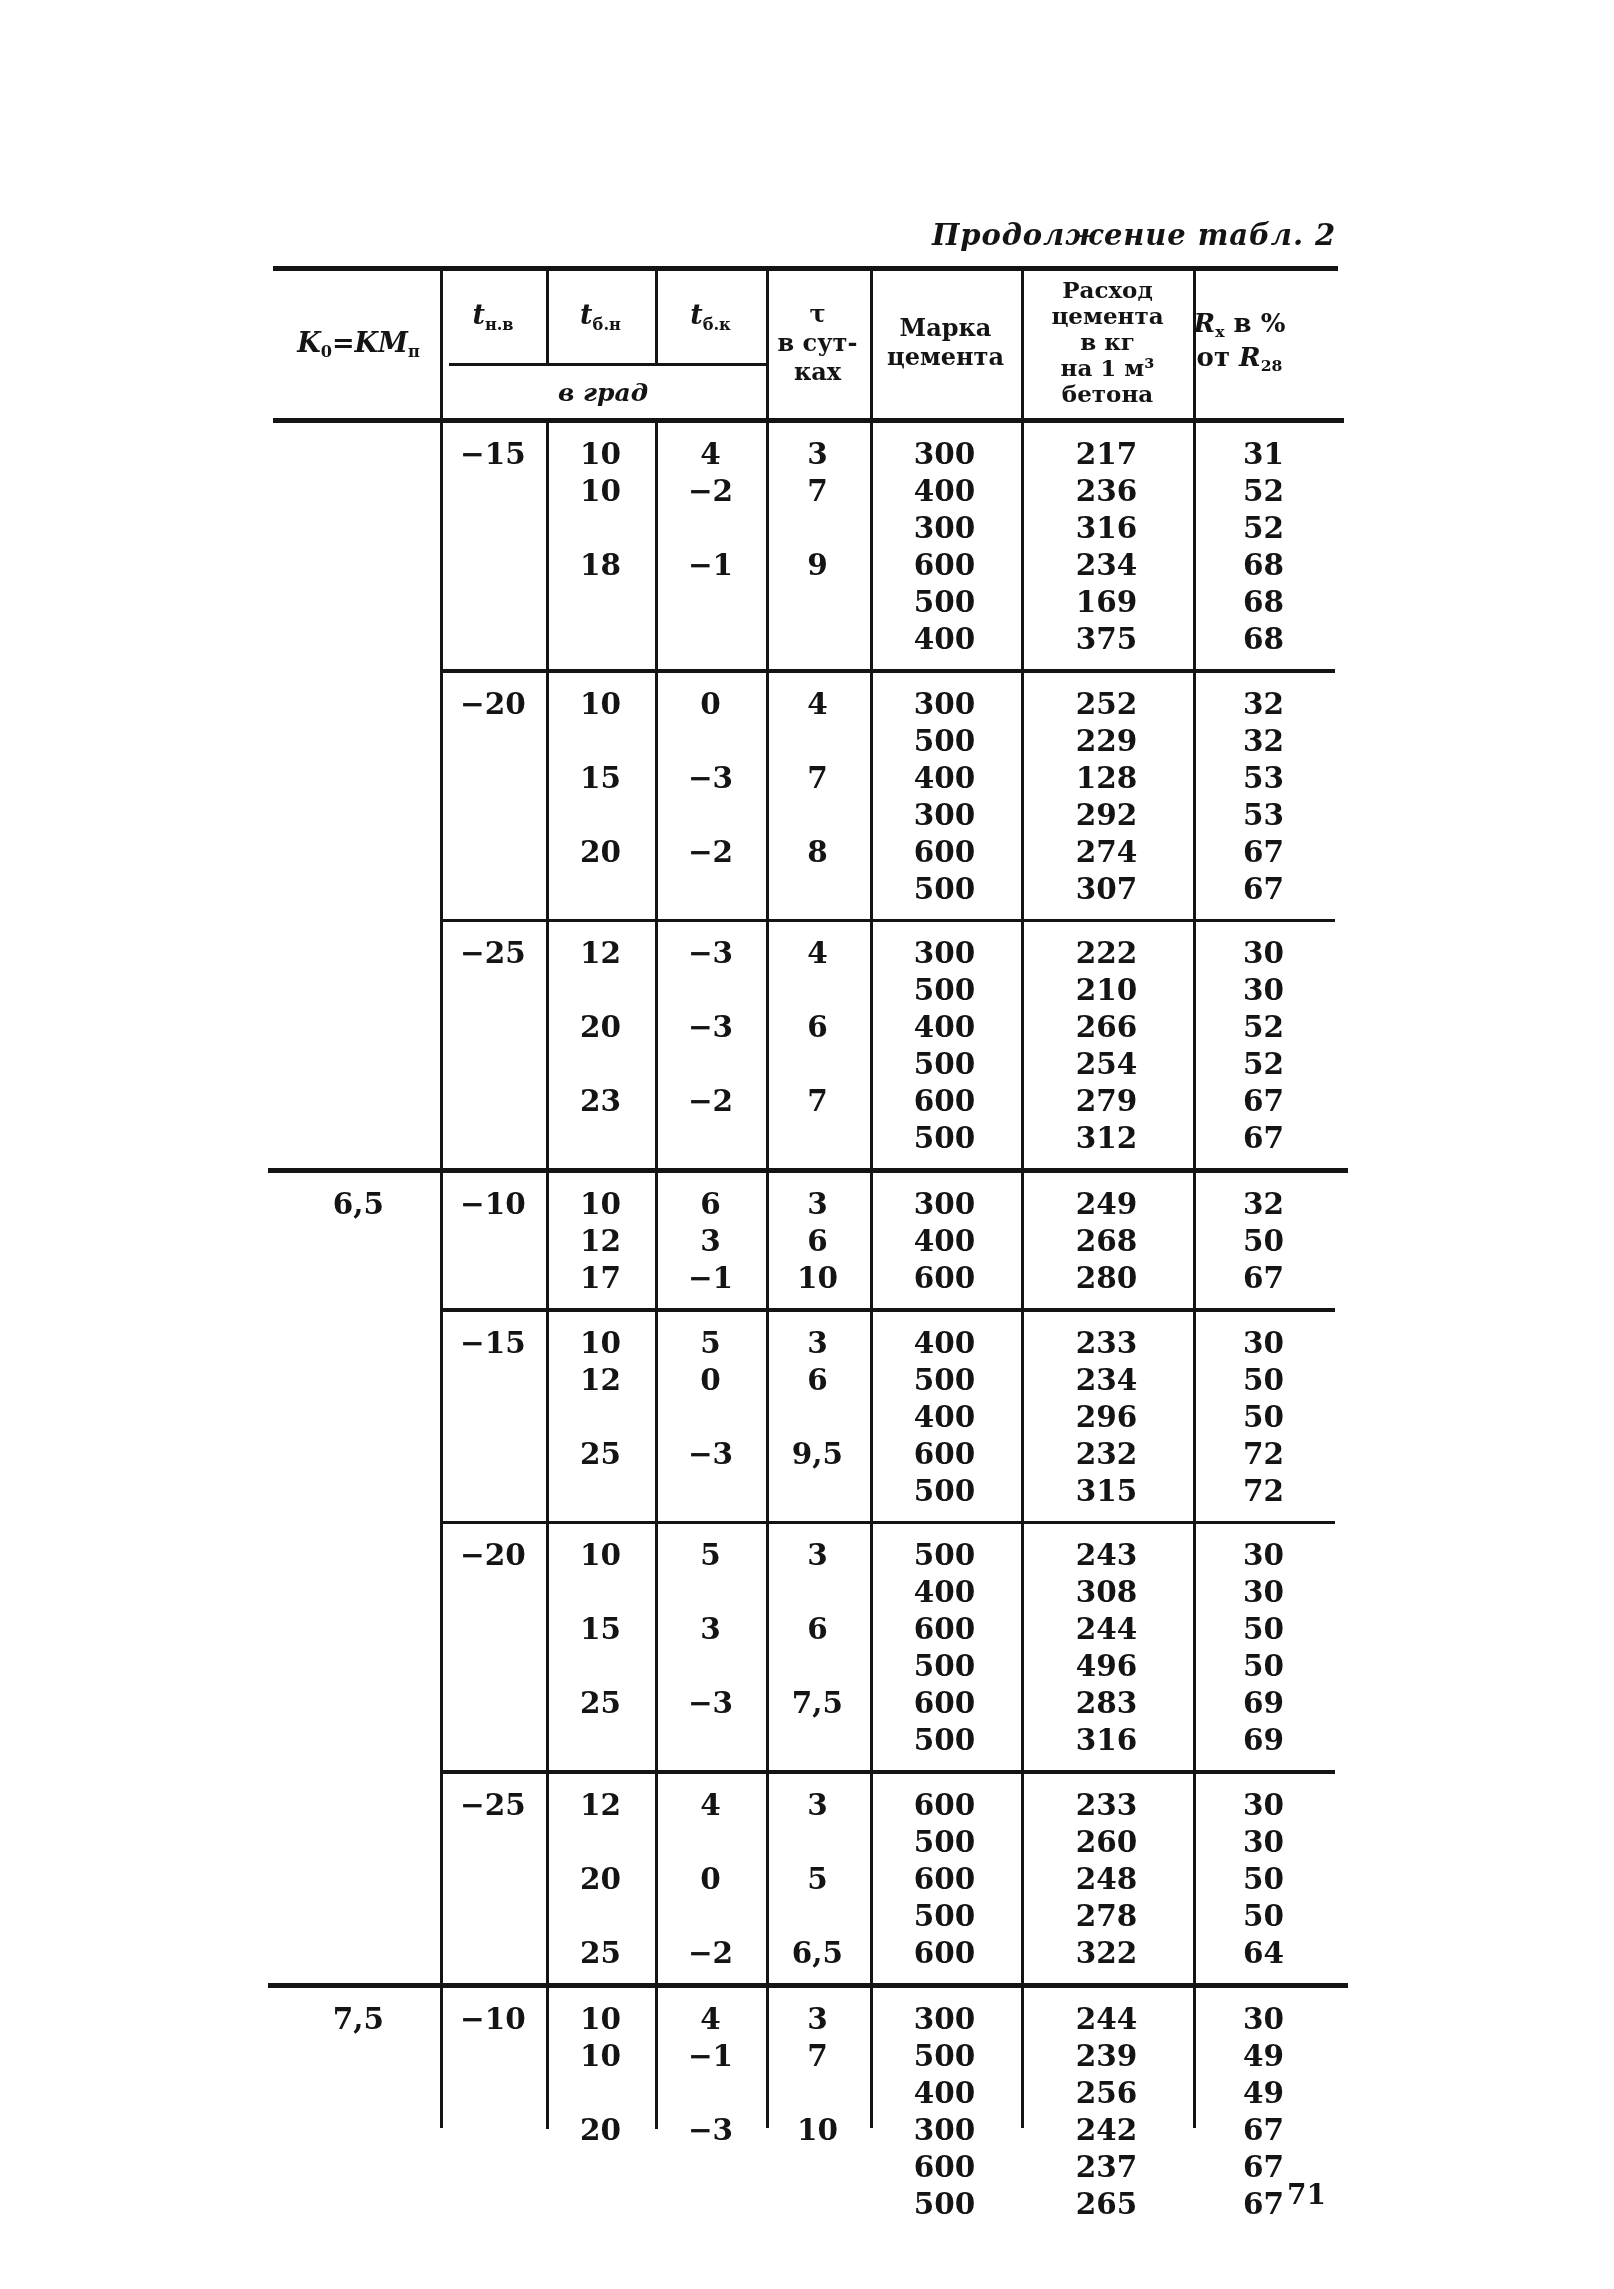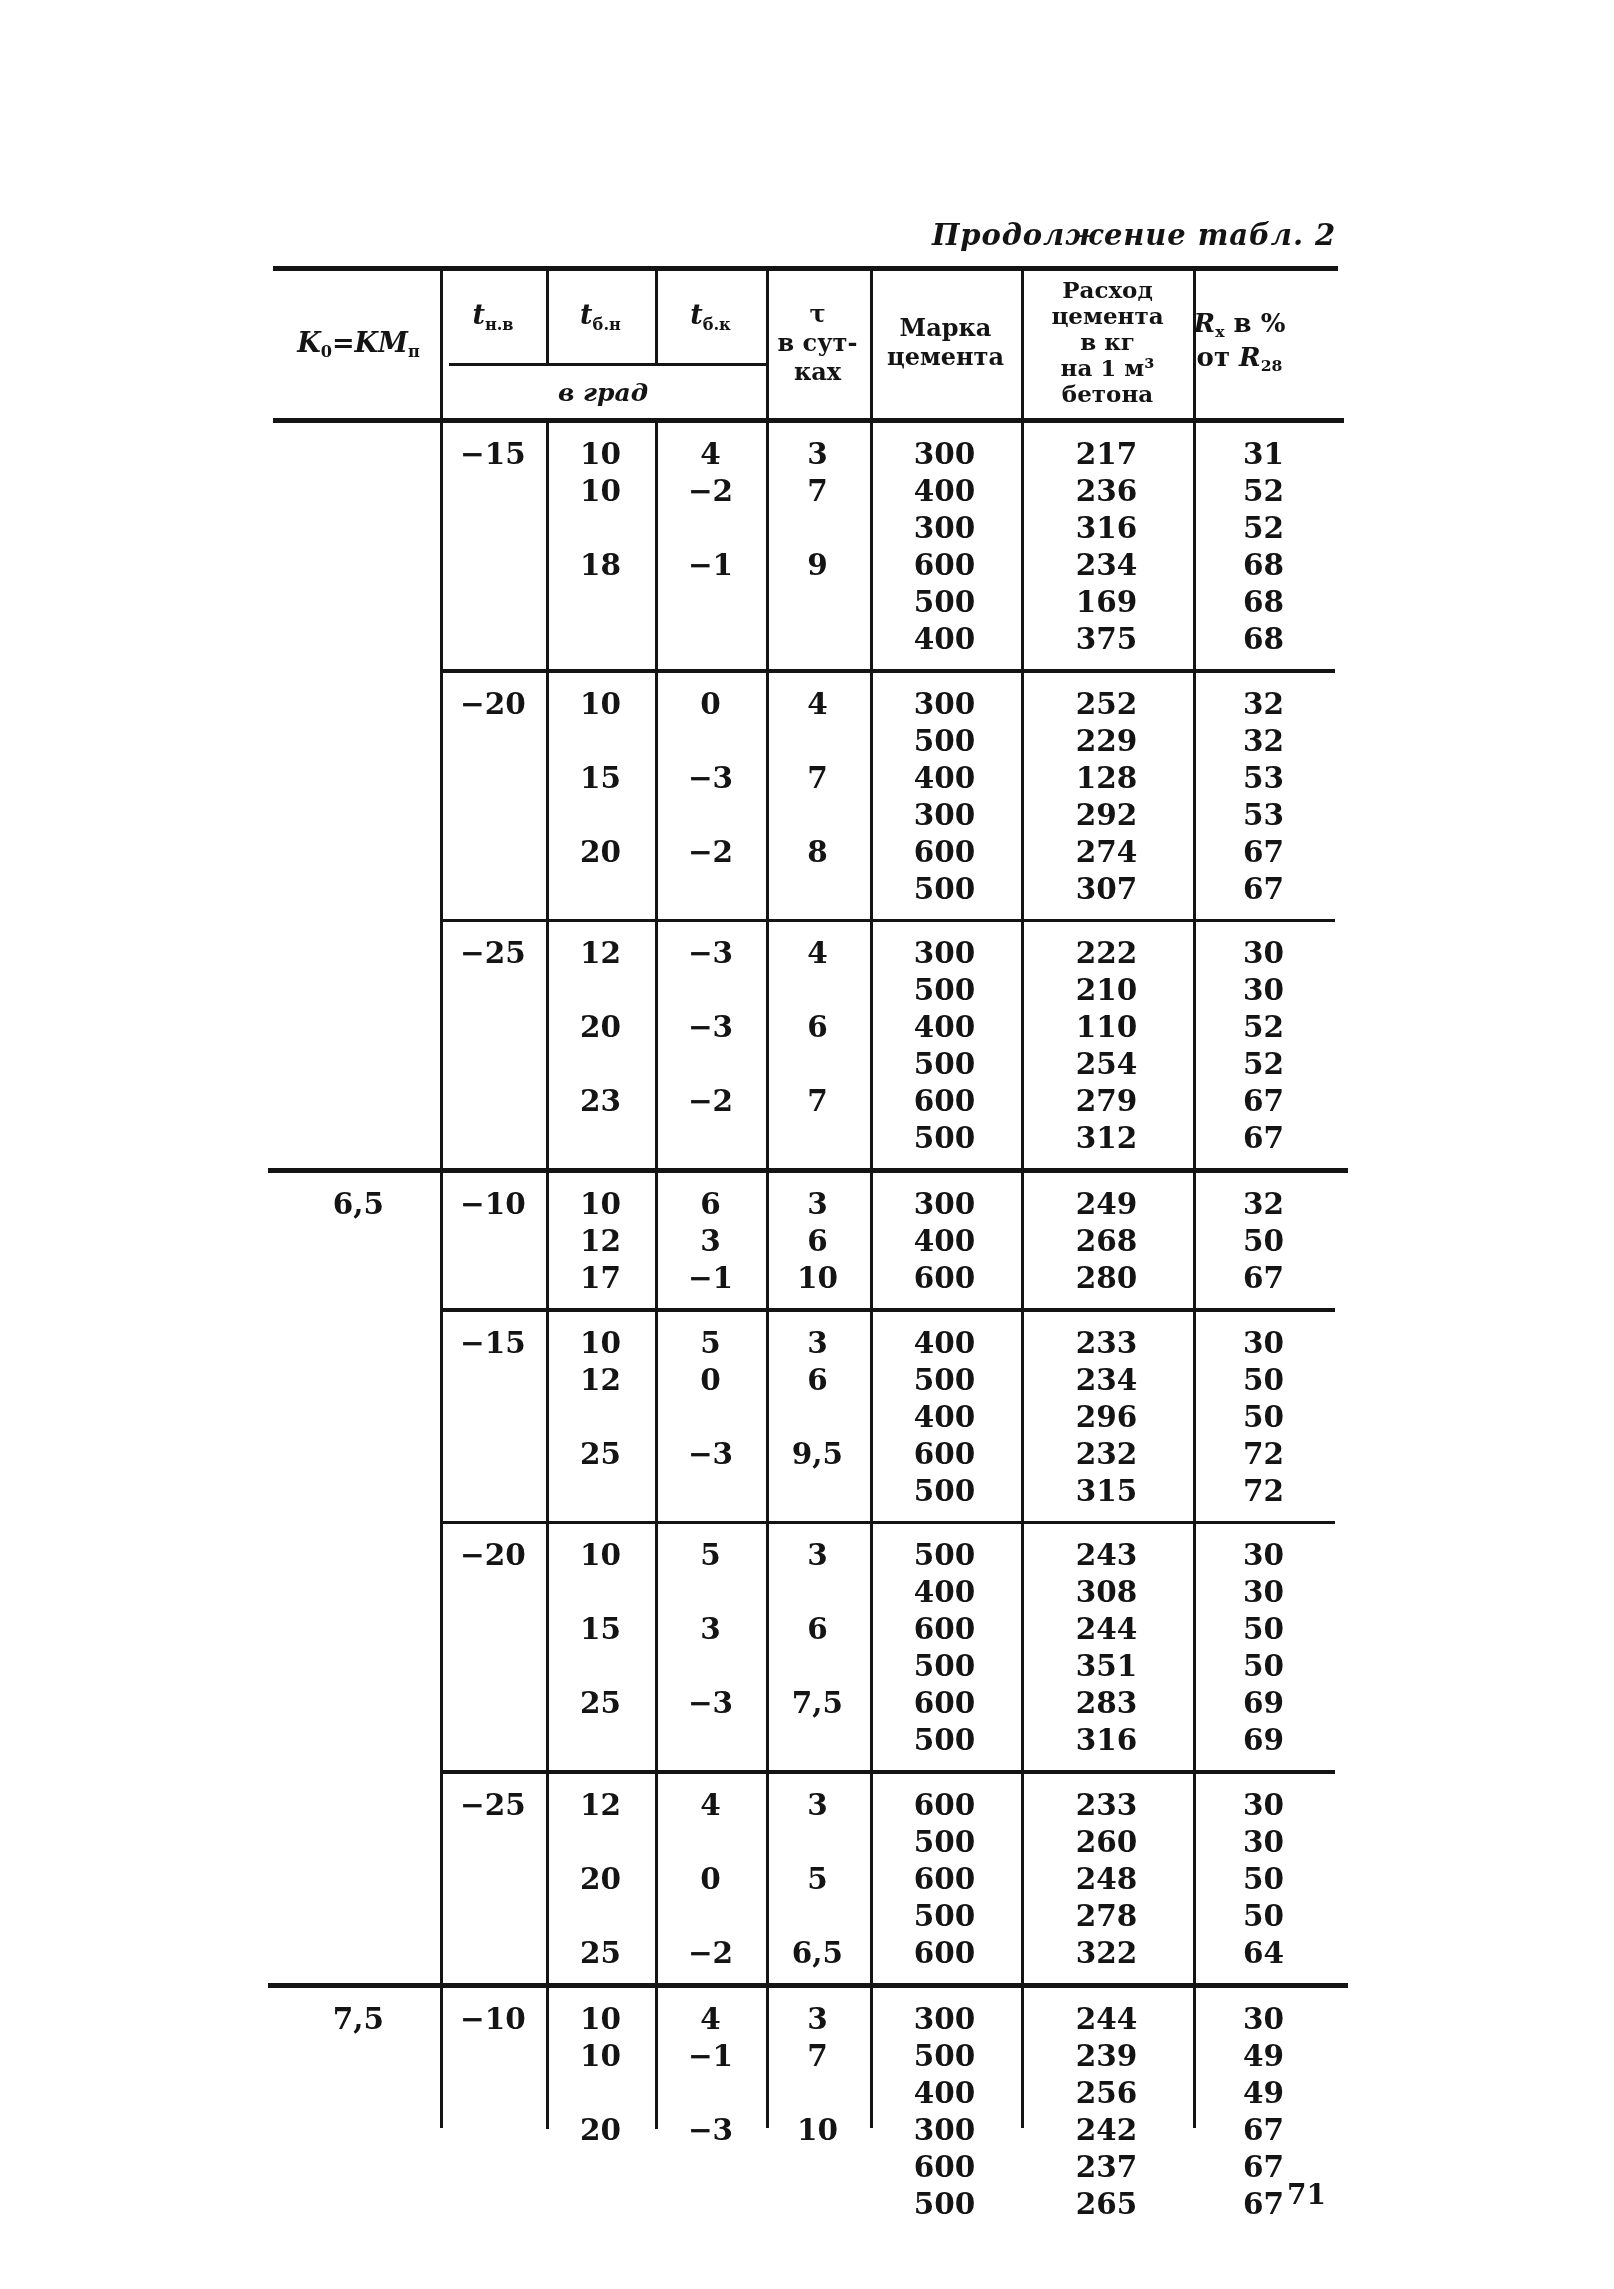--- a/index.html
+++ b/index.html
@@ -270,21 +270,21 @@
             <span class="cell" style="width: 173px;">210</span>
             <span class="cell" style="width: 141px;">30</span>
           </div>
           <div class="row">
             <span class="cell" style="width: 163px;"></span>
             <span class="cell" style="width: 106px;"></span>
             <span class="cell" style="width: 109px;">20</span>
             <span class="cell" style="width: 111px;">−3</span>
             <span class="cell" style="width: 103px;">6</span>
             <span class="cell" style="width: 151px;">400</span>
-            <span class="cell" style="width: 173px;">110</span>
+            <span class="cell" style="width: 173px;">266</span>
             <span class="cell" style="width: 141px;">52</span>
           </div>
           <div class="row">
             <span class="cell" style="width: 163px;"></span>
             <span class="cell" style="width: 106px;"></span>
             <span class="cell" style="width: 109px;"></span>
             <span class="cell" style="width: 111px;"></span>
             <span class="cell" style="width: 103px;"></span>
             <span class="cell" style="width: 151px;">500</span>
             <span class="cell" style="width: 173px;">254</span>
@@ -429,21 +429,21 @@
             <span class="cell" style="width: 173px;">244</span>
             <span class="cell" style="width: 141px;">50</span>
           </div>
           <div class="row">
             <span class="cell" style="width: 163px;"></span>
             <span class="cell" style="width: 106px;"></span>
             <span class="cell" style="width: 109px;"></span>
             <span class="cell" style="width: 111px;"></span>
             <span class="cell" style="width: 103px;"></span>
             <span class="cell" style="width: 151px;">500</span>
-            <span class="cell" style="width: 173px;">351</span>
+            <span class="cell" style="width: 173px;">496</span>
             <span class="cell" style="width: 141px;">50</span>
           </div>
           <div class="row">
             <span class="cell" style="width: 163px;"></span>
             <span class="cell" style="width: 106px;"></span>
             <span class="cell" style="width: 109px;">25</span>
             <span class="cell" style="width: 111px;">−3</span>
             <span class="cell" style="width: 103px;">7,5</span>
             <span class="cell" style="width: 151px;">600</span>
             <span class="cell" style="width: 173px;">283</span>

